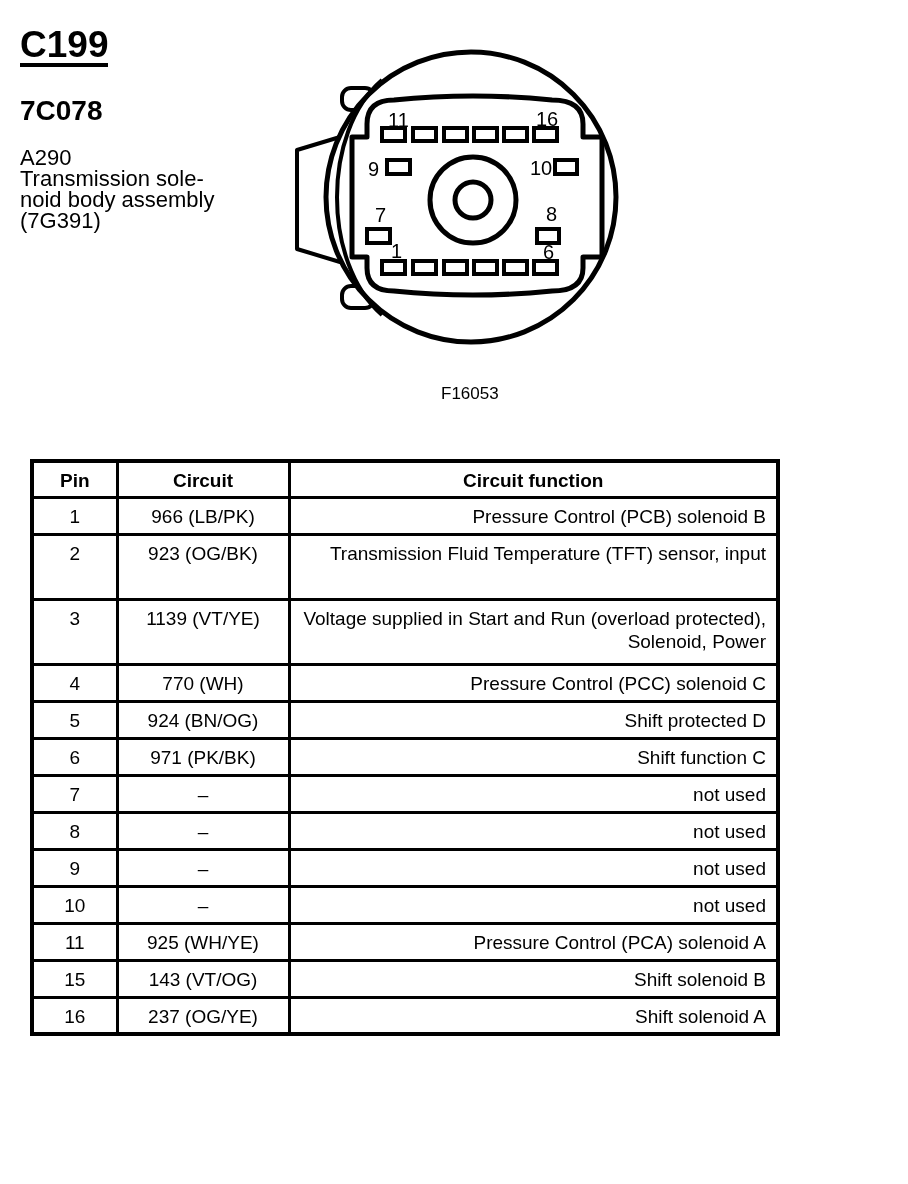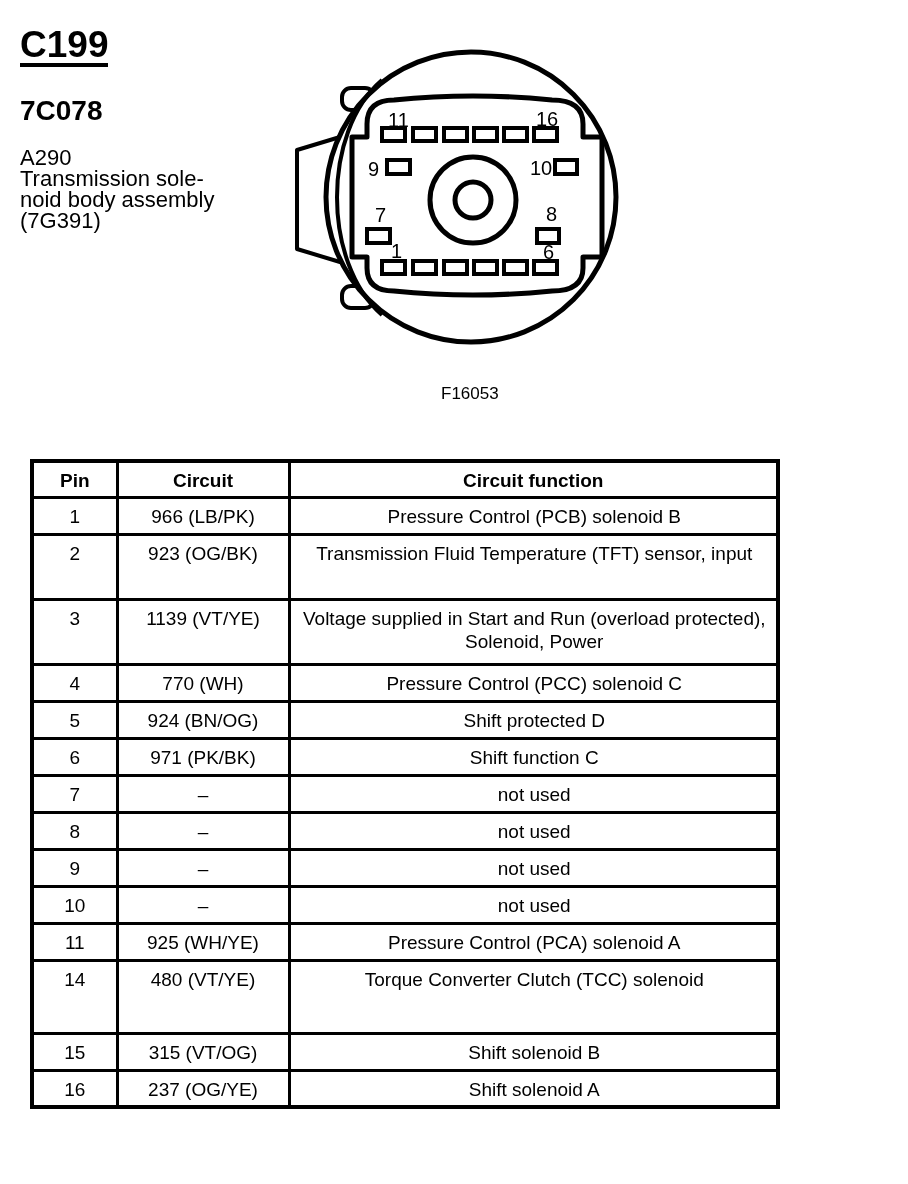--- a/index.html
+++ b/index.html
@@ -24,21 +24,21 @@
 
   table.pin-table { position:absolute; left:30px; top:431px; width:750px;
                     border-collapse:collapse; table-layout:fixed;
                     border:4px solid #000; font-size:19px;margin-top:28px; }
   .pin-table th, .pin-table td { border:3px solid #000; vertical-align:top;
                                  padding-top:6px; line-height:23px; overflow:hidden; }
   .pin-table th { font-weight:bold; text-align:center; height:36px; }
   .col-pin { width:85px; }
   .col-circuit { width:172px; }
   td.c-pin, td.c-circuit { text-align:center; }
-  td.c-func { text-align:center; padding-left:12px; padding-right:10px; }
+  td.c-func { text-align:right; padding-left:12px; padding-right:10px; }
   tr.r-single { height:37px; }
   tr.r-tall { height:65px; }
   tr.r-tall14 { height:73px; }
 </style>
 </head>
 <body>
 
 <div class="hdr connector-id">C199</div>
 <div class="hdr part-number">7C078</div>
 <div class="hdr component-block">
@@ -158,28 +158,23 @@
     <tr class="r-single">
       <td class="c-pin">10</td>
       <td class="c-circuit">–</td>
       <td class="c-func">not used</td>
     </tr>
     <tr class="r-single">
       <td class="c-pin">11</td>
       <td class="c-circuit">925 (WH/YE)</td>
       <td class="c-func">Pressure Control (PCA) solenoid A</td>
     </tr>
-    <tr class="r-tall14">
-      <td class="c-pin">14</td>
-      <td class="c-circuit">480 (VT/YE)</td>
-      <td class="c-func">Torque Converter Clutch (TCC) solenoid</td>
-    </tr>
     <tr class="r-single">
       <td class="c-pin">15</td>
-      <td class="c-circuit">315 (VT/OG)</td>
+      <td class="c-circuit">143 (VT/OG)</td>
       <td class="c-func">Shift solenoid B</td>
     </tr>
     <tr class="r-single">
       <td class="c-pin">16</td>
       <td class="c-circuit">237 (OG/YE)</td>
       <td class="c-func">Shift solenoid A</td>
     </tr>
   </tbody>
 </table>
 

